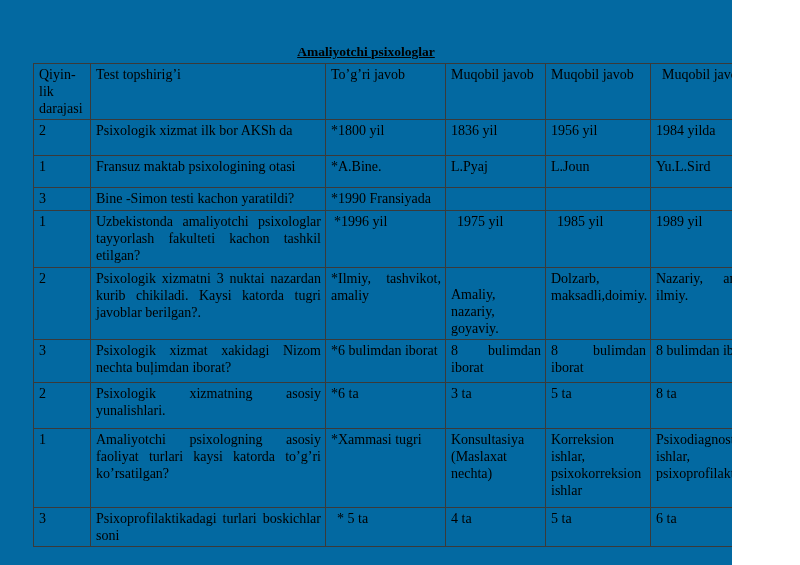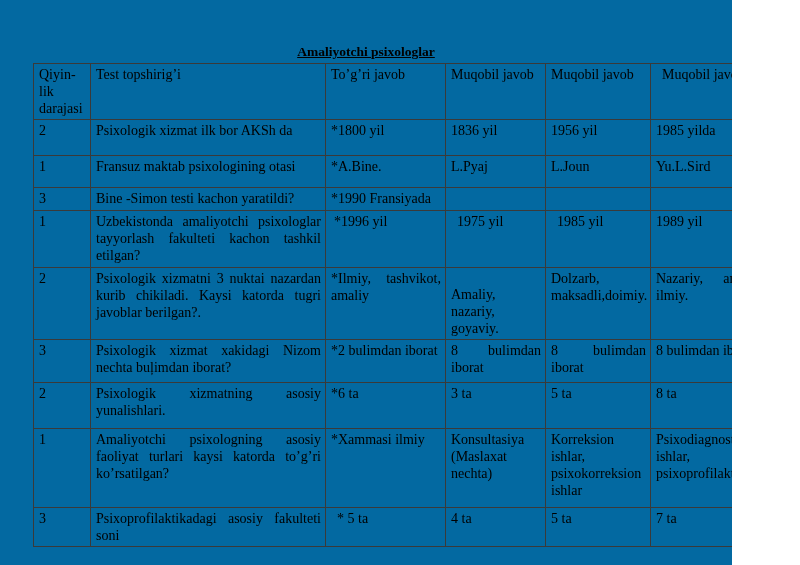--- a/index.html
+++ b/index.html
@@ -68,21 +68,21 @@
         <th class="ind">Muqobil javob</th>
       </tr>
     </thead>
     <tbody>
       <tr style="height:36px">
         <td>2</td>
         <td class="q">Psixologik xizmat ilk bor AKSh da</td>
         <td class="a">*1800 yil</td>
         <td class="a">1836  yil</td>
         <td class="a">1956 yil</td>
-        <td class="a">1985 yilda</td>
+        <td class="a">1984 yilda</td>
       </tr>
       <tr style="height:32px">
         <td>1</td>
         <td class="q">Fransuz  maktab psixologining otasi</td>
         <td class="a">*A.Bine.</td>
         <td class="a">L.Pyaj</td>
         <td class="a">L.Joun</td>
         <td class="a">Yu.L.Sird</td>
       </tr>
       <tr style="height:18px">
@@ -105,45 +105,45 @@
         <td>2</td>
         <td class="q">Psixologik xizmatni 3 nuktai nazardan kurib chikiladi. Kaysi katorda tugri javoblar berilgan?.</td>
         <td class="a">*Ilmiy, tashvikot, amaliy</td>
         <td class="a padtop">Amaliy, nazariy, goyaviy.</td>
         <td class="a">Dolzarb, maksadli,doimiy.</td>
         <td class="a">Nazariy, amaliy, ilmiy.</td>
       </tr>
       <tr style="height:43px">
         <td>3</td>
         <td class="q">Psixologik xizmat xakidagi Nizom nechta buļimdan iborat?</td>
-        <td class="a">*2 bulimdan iborat</td>
+        <td class="a">*6 bulimdan iborat</td>
         <td class="a">8 bulimdan iborat</td>
         <td class="a">8 bulimdan iborat</td>
         <td class="a">8 bulimdan iborat</td>
       </tr>
       <tr style="height:46px">
         <td>2</td>
         <td class="q">Psixologik xizmatning asosiy yunalishlari.</td>
         <td class="a">*6 ta</td>
         <td class="a">3 ta</td>
         <td class="a">5 ta</td>
         <td class="a">8 ta</td>
       </tr>
       <tr style="height:79px">
         <td>1</td>
         <td class="q">Amaliyotchi psixologning asosiy faoliyat turlari kaysi katorda to’g’ri ko’rsatilgan?</td>
-        <td class="a">*Xammasi ilmiy</td>
+        <td class="a">*Xammasi tugri</td>
         <td class="a">Konsultasiya (Maslaxat nechta)</td>
         <td class="a">Korreksion ishlar, psixokorreksion ishlar</td>
         <td class="a">Psixodiagnostik ishlar, psixoprofilaktika</td>
       </tr>
       <tr style="height:34px">
         <td>3</td>
-        <td class="q">Psixoprofilaktikadagi asosiy fakulteti soni</td>
+        <td class="q">Psixoprofilaktikadagi turlari boskichlar soni</td>
         <td class="a ind">* 5 ta</td>
         <td class="a">4 ta</td>
         <td class="a">5 ta</td>
-        <td class="a">7 ta</td>
+        <td class="a">6 ta</td>
       </tr>
     </tbody>
   </table>
 
 </div>
 
 </body></html>

